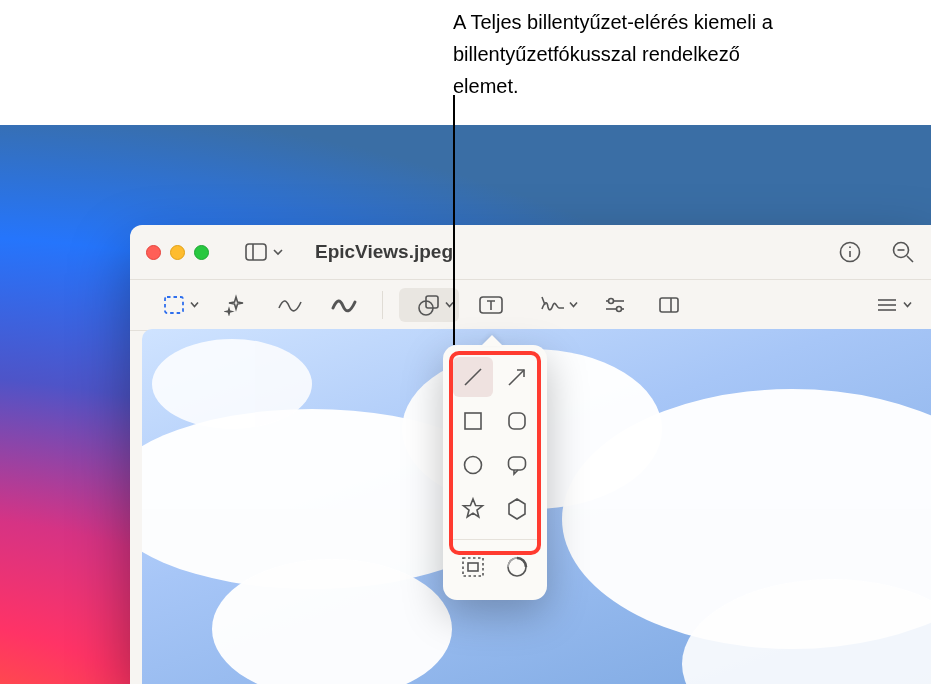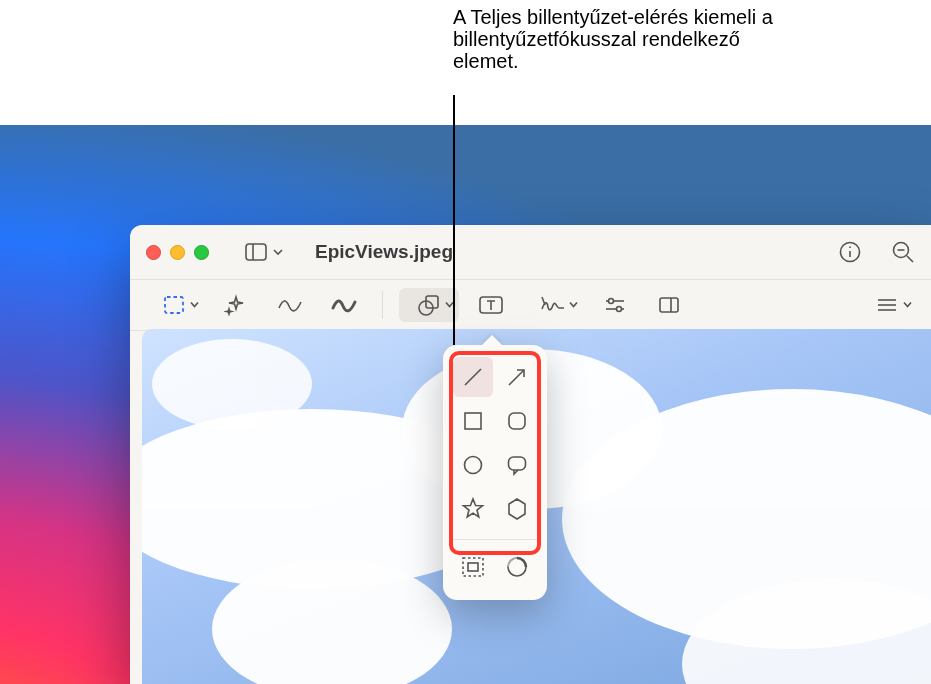--- a/index.html
+++ b/index.html
@@ -1,17 +1,17 @@
 <!DOCTYPE html>
 <html><head>
 <meta charset="utf-8">
 <style>
   html,body{margin:0;padding:0;width:931px;height:684px;overflow:hidden;font-family:-apple-system,Helvetica,Arial,sans-serif;background:#fff;}
   .stage{position:relative;width:931px;height:684px;}
-  .callout{position:absolute;left:453px;top:6px;width:340px;font-size:20px;line-height:22px;color:#000;}
+  .callout{position:absolute;left:453px;top:6px;width:340px;font-size:20px;line-height:32px;color:#000;}
   .callout-line{position:absolute;left:453px;top:95px;width:2px;height:250px;background:#000;z-index:50;}
   .desktop{position:absolute;left:0;top:125px;right:0;bottom:0;
     background:
       radial-gradient(1200px 700px at -10% 120%, #ff7a18 0%, #ff3366 25%, #d63384 40%, #4e54c8 60%, #2575fc 80%, #3a6ea5 100%);
   }
   .window{position:absolute;left:130px;top:225px;right:0;bottom:0;border-top-left-radius:12px;background:#f7f5f2;box-shadow:0 25px 60px rgba(0,0,0,.35);}
   .titlebar{height:54px;display:flex;align-items:center;gap:14px;padding:0 16px;border-bottom:1px solid #e4e0da;}
   .traffic{display:flex;gap:9px;}
   .tl{width:13px;height:13px;border-radius:50%;}
   .tl.red{background:#ff5f57;border:1px solid #e5433c;}

